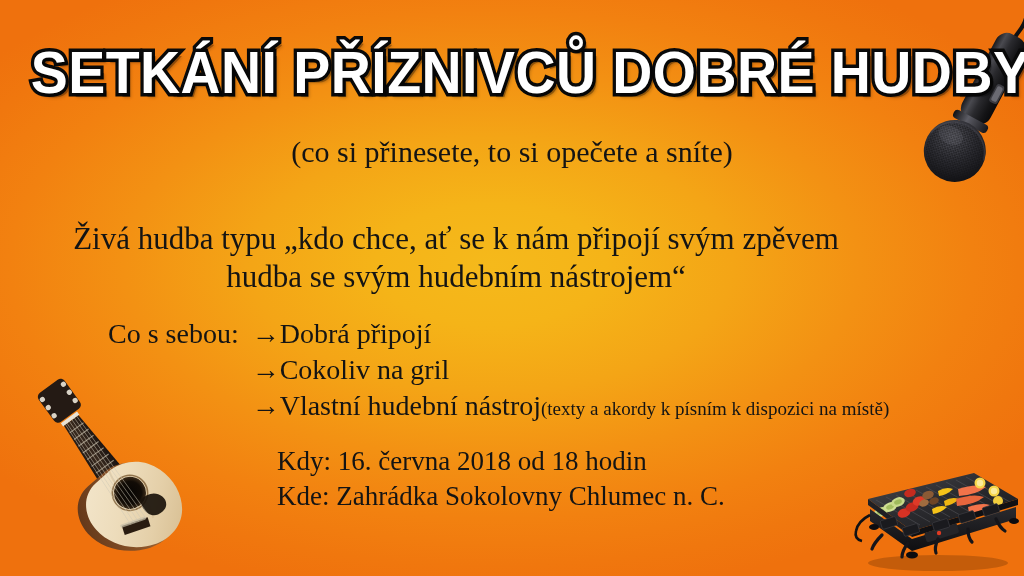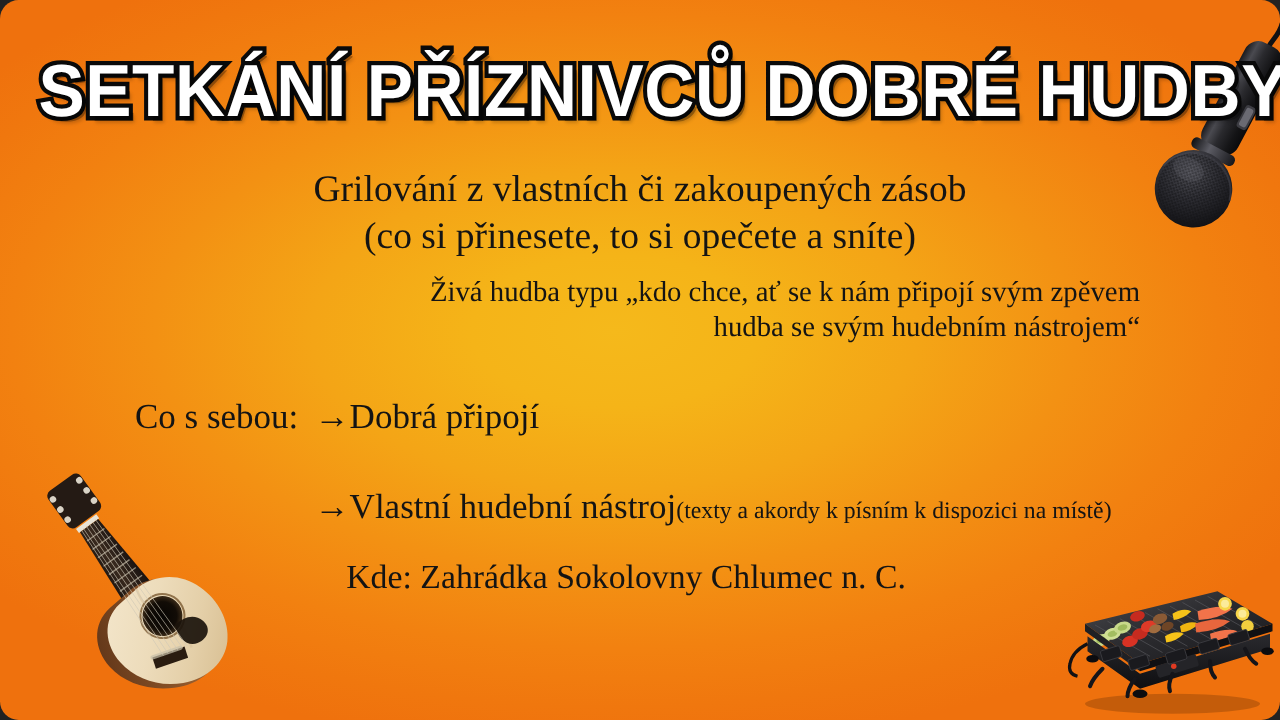--- a/index.html
+++ b/index.html
@@ -16,21 +16,20 @@
     background-color: #F2780F;
     background-image:
       radial-gradient(ellipse 62% 58% at 48% 46%,
         #F5B91B 0%,
         #F5B418 18%,
         #F4A516 38%,
         #F39113 58%,
         #F28110 76%,
         #F0770E 90%,
         #EF710D 100%);
-    border-radius: 15px;
   }
 
   
   #title {
     position: absolute;
     left: 0;
     top: 44px;
     width: 1024px;
     text-align: center;
     font-family: "Liberation Sans", "DejaVu Sans", sans-serif;
@@ -63,22 +62,22 @@
     top: 134px;
     width: 1024px;
     text-align: center;
     font-size: 30px;
   }
 
   #block-music {
     left: 0;
     top: 220px;
     width: 912px;
-    text-align: right;
-    font-size: 23px;
+    text-align: center;
+    font-size: 31px;
   }
 
   #block-bring {
     left: 108px;
     top: 316px;
     width: 900px;
     font-size: 28px;
     line-height: 1.28;
   }
   #block-bring .bring-label {
@@ -180,39 +179,39 @@
       <circle cx="60" cy="138" r="31" fill="url(#micHead)"></circle>
       <circle cx="60" cy="138" r="29" fill="url(#mesh)" opacity="0.75"></circle>
       <ellipse cx="49" cy="126" rx="13" ry="9" fill="#6e6e78" opacity="0.22"></ellipse>
       <path d="M30 133 a31 31 0 0 1 60 0" stroke="#5a5a63" stroke-width="1.6" fill="none" opacity="0.35"></path>
     </g>
   </svg>
 
   <div id="title">SETKÁNÍ PŘÍZNIVCŮ DOBRÉ HUDBY</div>
 
   <div class="body-text" id="block-grill">
-    <div>Grilování z vlastních či zakoupených zásob</div>
     <div>(co si přinesete, to si opečete a sníte)</div>
   </div>
 
   <div class="body-text" id="block-music">
     <div>Živá hudba typu „kdo chce, ať se k nám připojí svým zpěvem</div>
     <div>hudba se svým hudebním nástrojem“</div>
   </div>
 
   <div class="body-text" id="block-bring">
     <span class="bring-label">Co s sebou:</span>
     <span class="items">
       <span class="item"><span>→</span><span>Dobrá připojí</span></span><br>
-      <br>
+      <span class="item"><span>→</span><span>Cokoliv na gril</span></span><br>
       <span class="item"><span>→</span><span>Vlastní hudební nástroj</span><span class="note">(texty a akordy k písním k dispozici na místě)</span></span>
     </span>
   </div>
 
   <div class="body-text" id="block-when">
+    <div class="line">Kdy: 16. června 2018 od 18 hodin</div>
     <div class="line">Kde: Zahrádka Sokolovny Chlumec n. C.</div>
   </div>
 
   <svg id="guitar" viewBox="0 0 190 216" xmlns="http://www.w3.org/2000/svg">
     <defs>
       <linearGradient id="gTop" x1="0.1" y1="0.1" x2="0.9" y2="0.95">
         <stop offset="0%" stop-color="#F2E4C8"></stop>
         <stop offset="35%" stop-color="#EDDCBB"></stop>
         <stop offset="70%" stop-color="#E4CFA8"></stop>
         <stop offset="100%" stop-color="#D8BF93"></stop>

